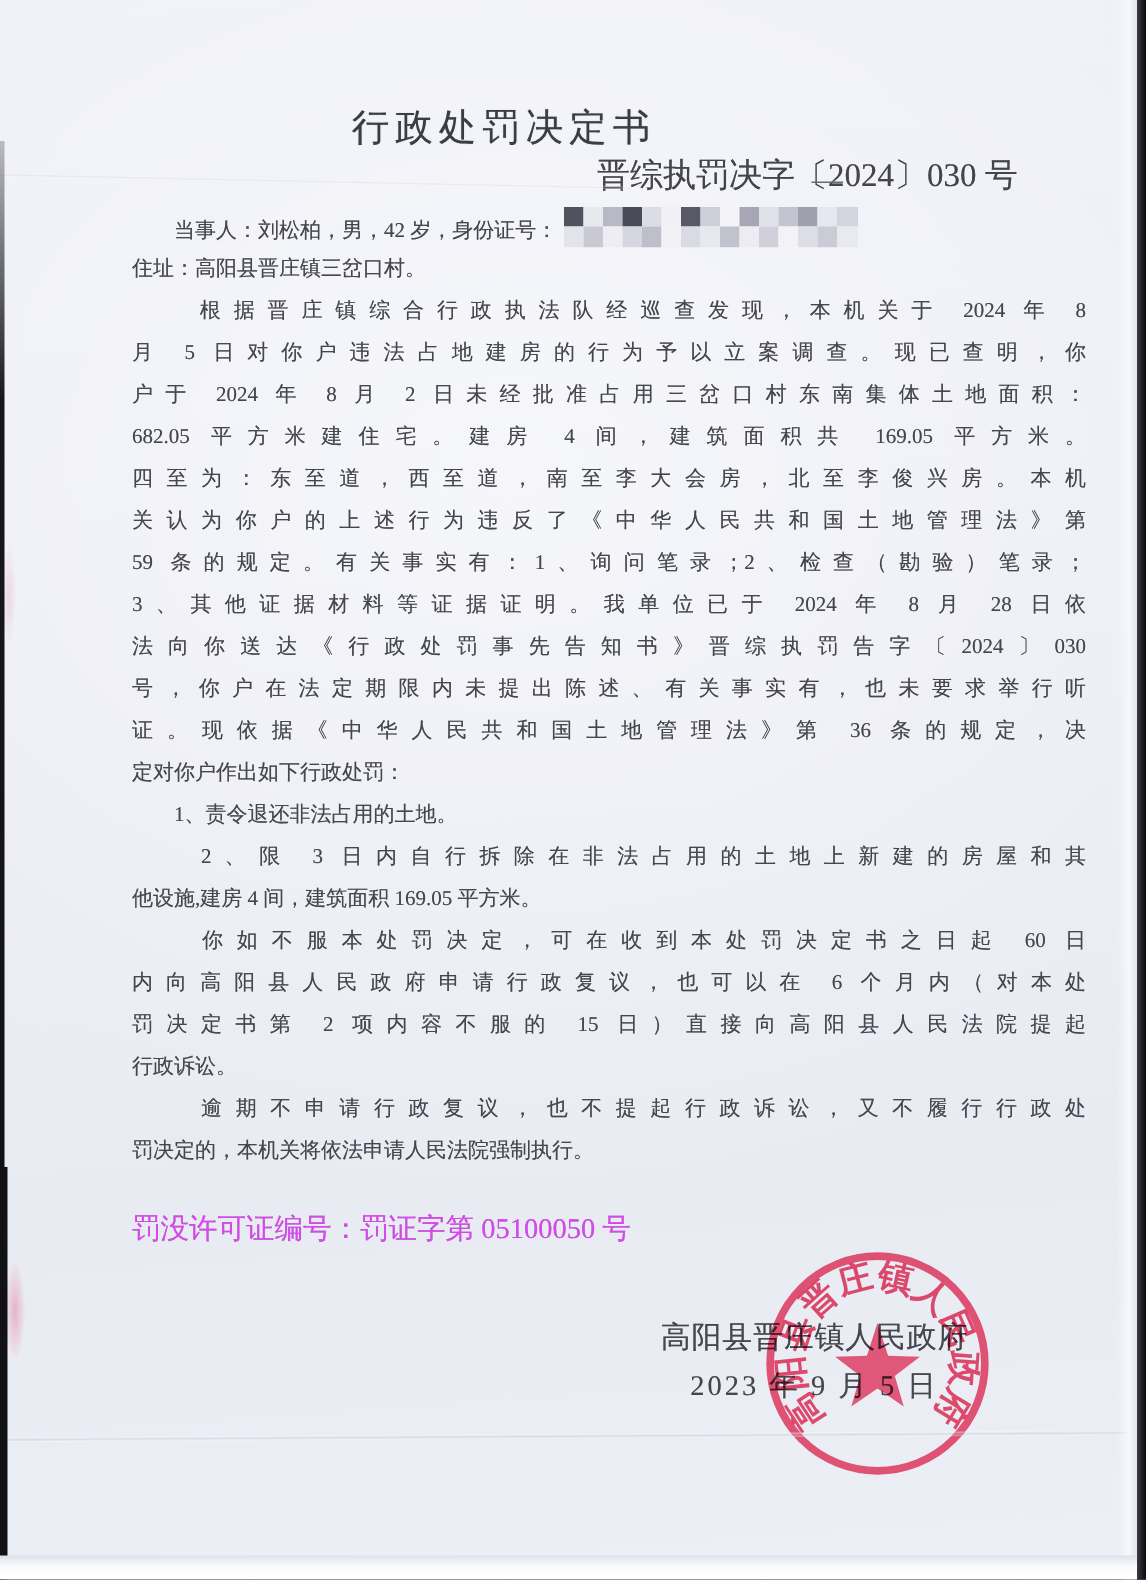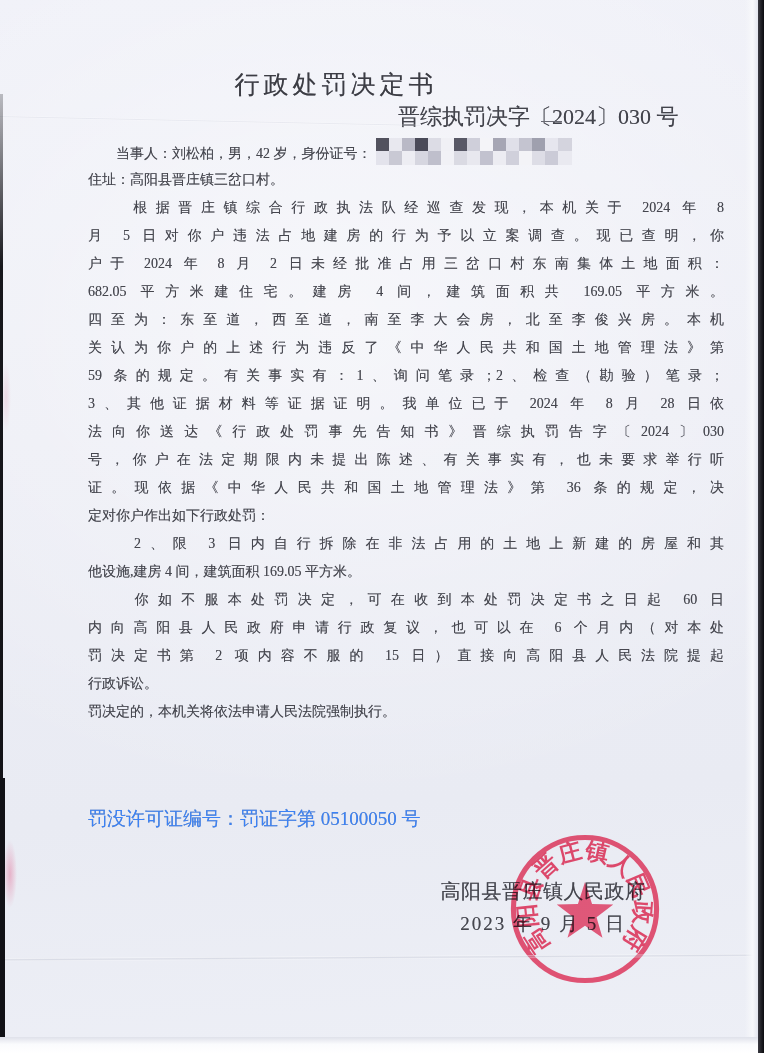--- a/index.html
+++ b/index.html
@@ -29,21 +29,21 @@
   }
   .bodytext{position:absolute;left:88px;top:138px;width:636px;}
   .bline{
     height:28px;line-height:28px;font-size:14px;color:#45464e;
     white-space:nowrap;text-shadow:0 0 .4px rgba(64,65,75,.5);
   }
   .bline.j{white-space:normal;text-align:justify;text-align-last:justify;}
   .lines-host{position:absolute;left:88px;top:166px;width:636px;}
   .mosaic{display:inline-block;vertical-align:-7px;margin-left:4px;}
   .permit{
-    position:absolute;left:88px;top:806px;font-size:19px;color:#3b82f6;
+    position:absolute;left:88px;top:806px;font-size:19px;color:#d946ef;
     white-space:nowrap;text-shadow:0 0 .4px rgba(64,65,75,.5);
   }
   .sigblock{position:absolute;left:438px;top:878px;width:210px;text-align:center;}
   .signame{font-size:20px;letter-spacing:0.5px;color:#45464e;white-space:nowrap;text-shadow:0 0 .4px rgba(64,65,75,.5);}
   .sigdate{margin-top:6px;font-size:19px;letter-spacing:2px;color:#45464e;white-space:nowrap;text-shadow:0 0 .4px rgba(64,65,75,.5);}
   .seal{
     position:absolute;left:506px;top:830px;width:158px;height:158px;
     mix-blend-mode:multiply;opacity:.92;
   }
   
@@ -114,26 +114,28 @@
     <div class="bline j">户于 2024 年 8 月 2 日未经批准占用三岔口村东南集体土地面积：</div>
     <div class="bline j">682.05 平方米建住宅。建房 4 间，建筑面积共 169.05 平方米。</div>
     <div class="bline j">四至为：东至道，西至道，南至李大会房，北至李俊兴房。本机</div>
     <div class="bline j">关认为你户的上述行为违反了《中华人民共和国土地管理法》第</div>
     <div class="bline j">59 条的规定。有关事实有：1、询问笔录；2、检查（勘验）笔录；</div>
     <div class="bline j">3、其他证据材料等证据证明。我单位已于 2024 年 8 月 28 日依</div>
     <div class="bline j">法向你送达《行政处罚事先告知书》晋综执罚告字〔2024〕030</div>
     <div class="bline j">号，你户在法定期限内未提出陈述、有关事实有，也未要求举行听</div>
     <div class="bline j">证。现依据《中华人民共和国土地管理法》第 36 条的规定，决</div>
     <div class="bline">定对你户作出如下行政处罚：</div>
+    <div class="bline">　　1、责令退还非法占用的土地。</div>
     <div class="bline j">　　2、限 3 日内自行拆除在非法占用的土地上新建的房屋和其</div>
     <div class="bline">他设施,建房 4 间，建筑面积 169.05 平方米。</div>
     <div class="bline j">　　你如不服本处罚决定，可在收到本处罚决定书之日起 60 日</div>
     <div class="bline j">内向高阳县人民政府申请行政复议，也可以在 6 个月内（对本处</div>
     <div class="bline j">罚决定书第 2 项内容不服的 15 日）直接向高阳县人民法院提起</div>
     <div class="bline">行政诉讼。</div>
+    <div class="bline j">　　逾期不申请行政复议，也不提起行政诉讼，又不履行行政处</div>
     <div class="bline">罚决定的，本机关将依法申请人民法院强制执行。</div>
   </div>
 
 <div class="permit">罚没许可证编号：罚证字第 05100050 号</div>
 
 <div class="sigblock">
   <div class="signame">高阳县晋庄镇人民政府</div>
   <div class="sigdate">2023 年 9 月 5 日</div>
 </div>
 

